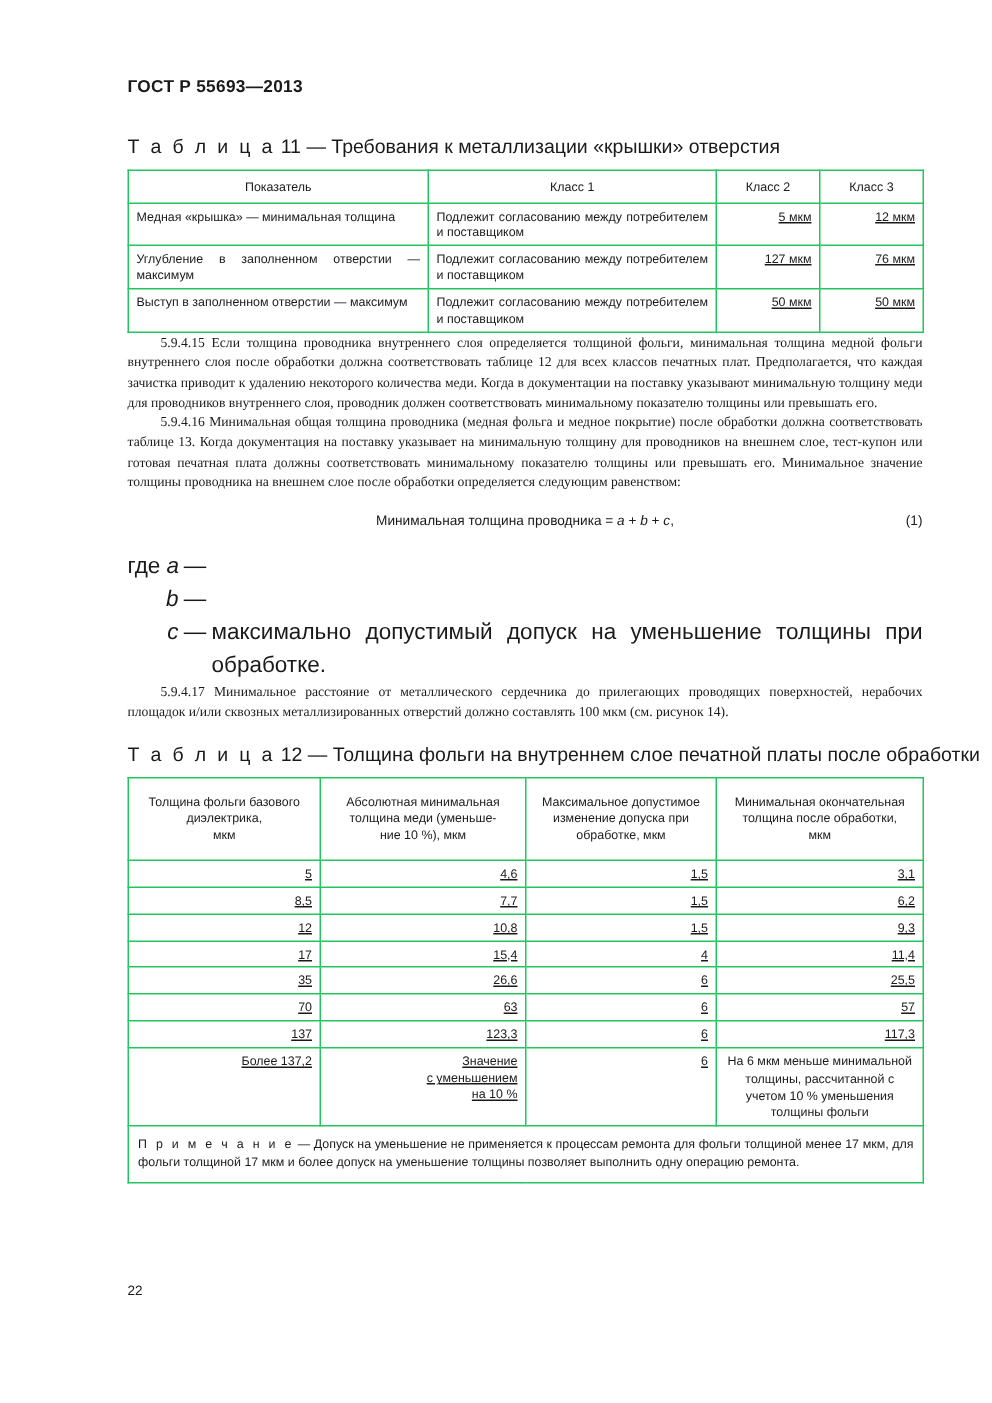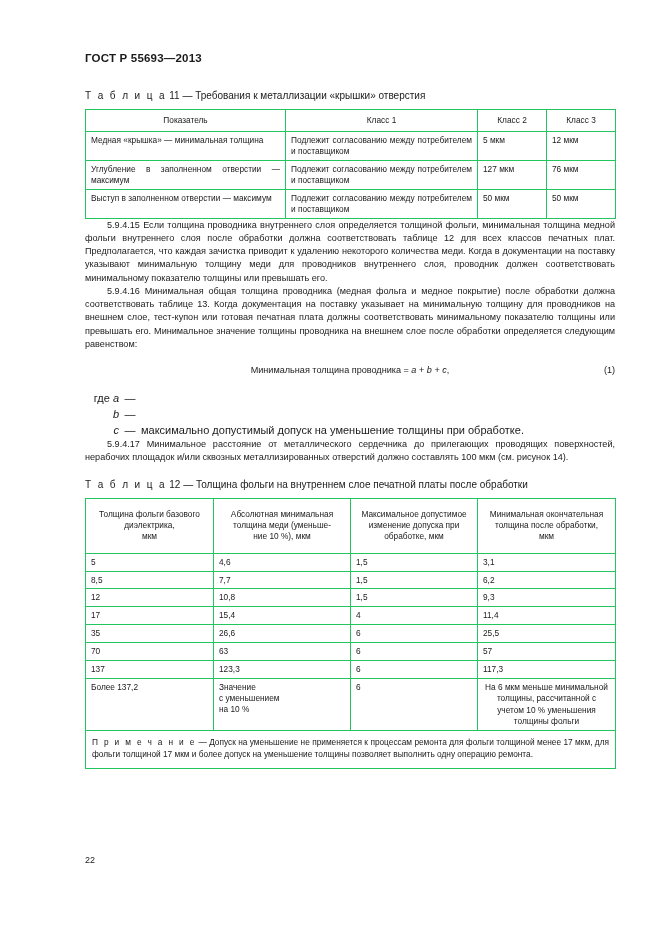--- a/index.html
+++ b/index.html
@@ -34,21 +34,21 @@
   .doc-header {
     font-size: 11.5px;
     font-weight: bold;
     letter-spacing: 0.2px;
     margin: 0 0 26px 0;
     white-space: nowrap;
   }
 
   
   .table-caption {
-    font-size: 10px;
+    font-size: 13px;
     margin: 0 0 7px 0;
     white-space: nowrap;
     line-height: 1.2;
   }
   .spaced {
     letter-spacing: 1.9px;
   }
 
   
   table.doc-table {
@@ -64,24 +64,25 @@
     vertical-align: top;
     font-weight: normal;
   }
   table.doc-table th {
     text-align: center;
     vertical-align: middle;
     padding: 5px 4px;
   }
   td.center, th.center { text-align: center; }
   td.num {
-    text-align: left;
+    text-align: right;
     vertical-align: middle;
     padding-top: 4px;
     padding-bottom: 4px;
+    text-decoration: underline;
   }
   td.just {
     text-align: justify;
     text-align-last: left;
     hyphens: manual;
   }
 
   
   .t11 col.c1 { width: 200px; }
   .t11 col.c2 { width: 192px; }
@@ -105,20 +106,21 @@
   }
   .note-lead { letter-spacing: 1.8px; margin-top: 23px; }
 
   
   p.body {
     font-size: 9.1px;
     line-height: 1.46;
     margin: 0;
     text-align: justify;
     text-align-last: left;
+    font-family: Liberation Serif, serif;
   }
   .indent { text-indent: 22px; }
   .block-gap-top { margin-top: 14px; }
 
   
   .formula-row {
     position: relative;
     font-size: 9.1px;
     margin: 13px 0 13px 0;
     text-align: center;
@@ -126,21 +128,21 @@
   }
   .formula-row .eq-number {
     position: absolute;
     right: 0;
     top: 0;
   }
   .formula i { font-style: italic; }
 
   
   .where-list {
-    font-size: 11px;
+    font-size: 15px;
     line-height: 1.46;
     margin: 0 0 0 0;
   }
   .where-row {
     display: flex;
     align-items: flex-start;
   }
   .where-key {
     width: 34px;
     flex: 0 0 34px;

